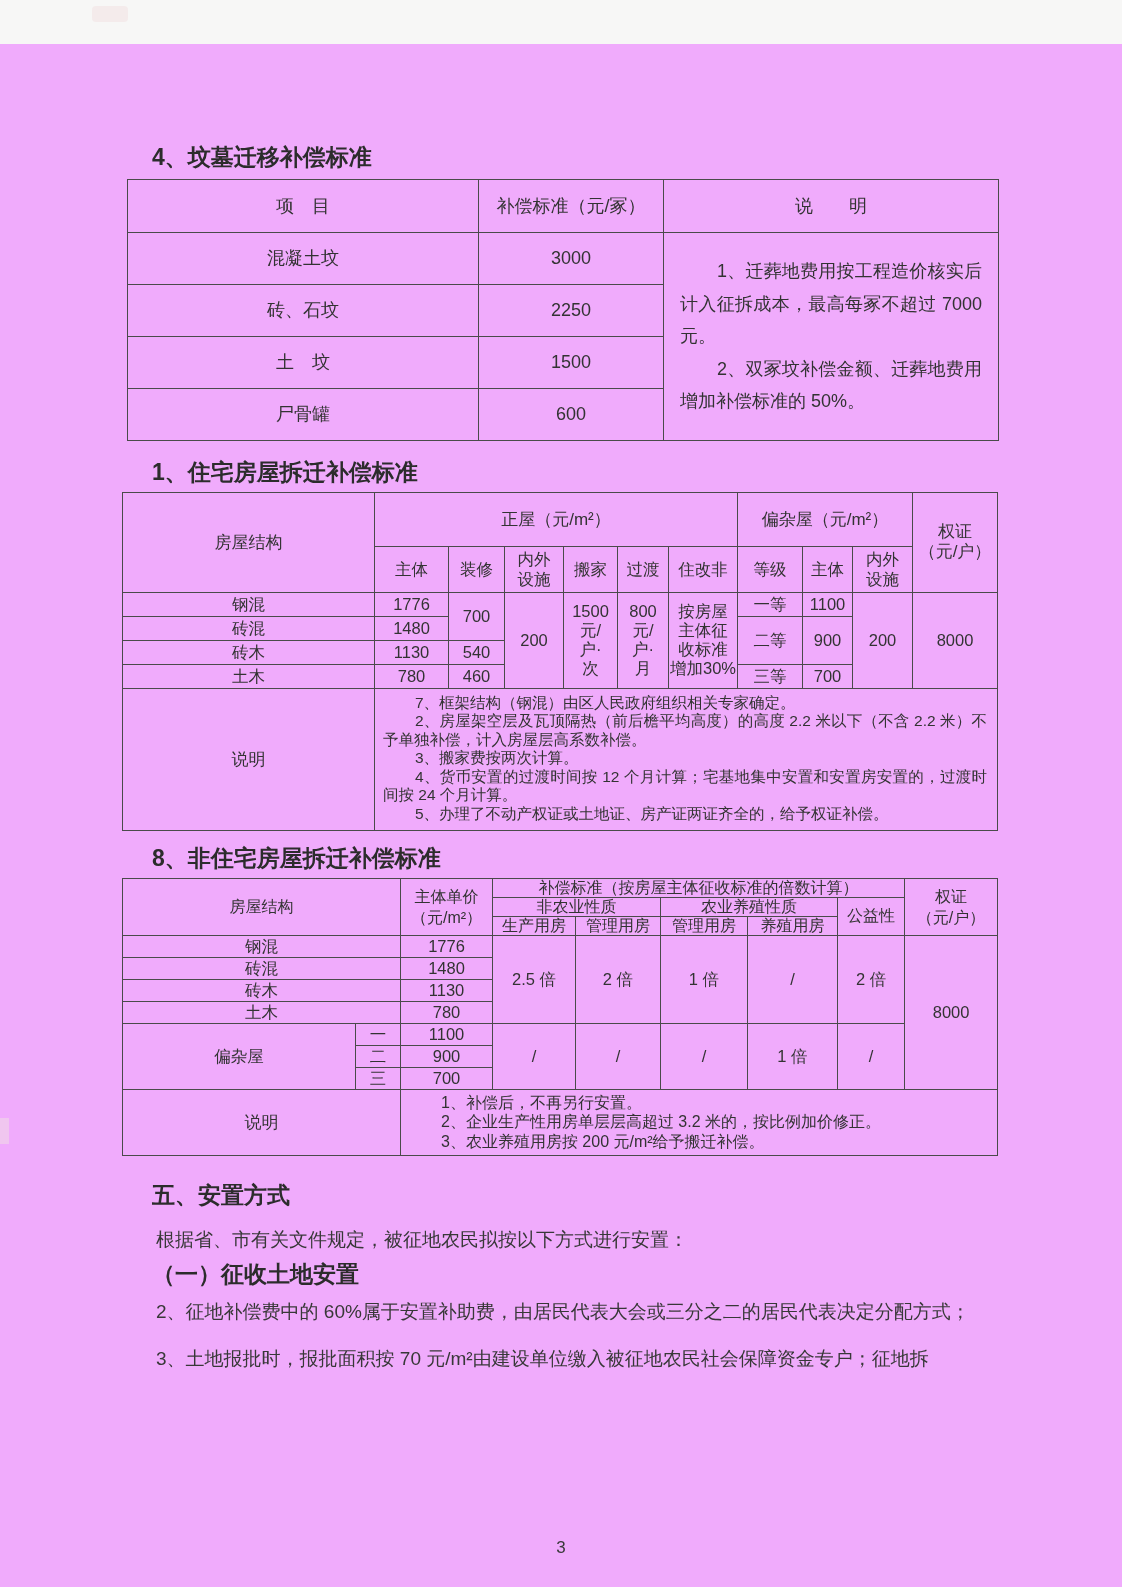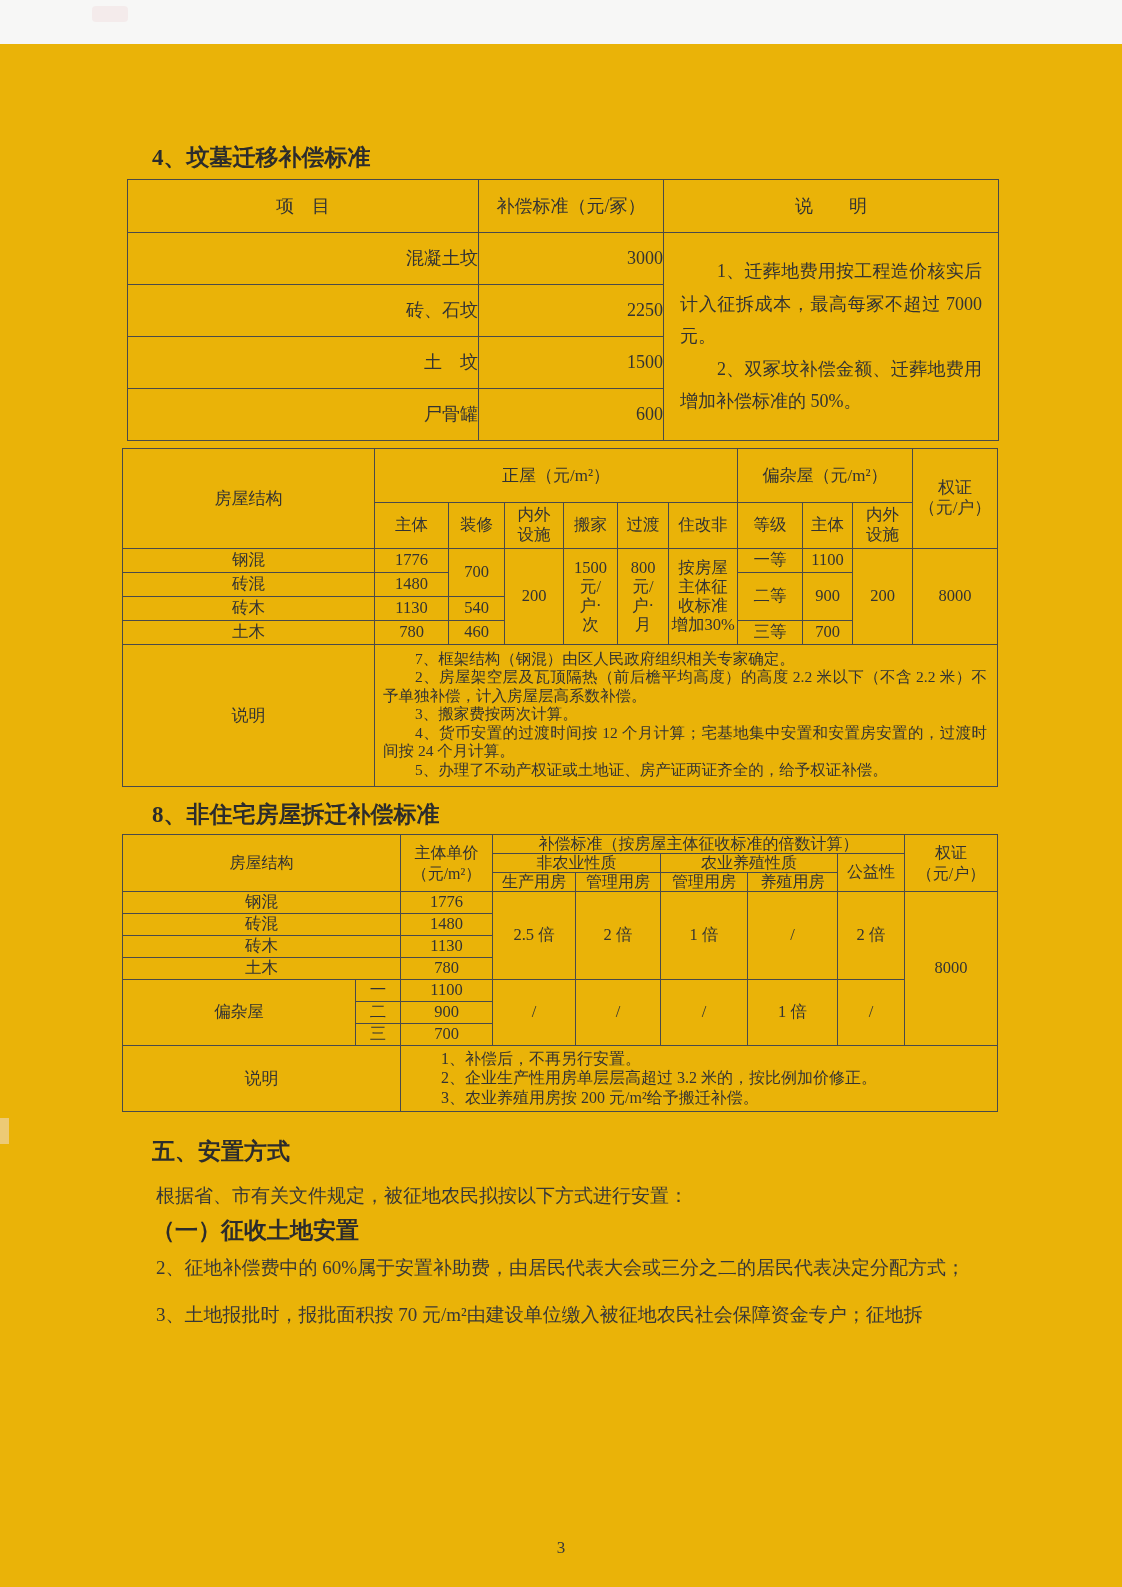--- a/index.html
+++ b/index.html
@@ -1,38 +1,38 @@
 <!DOCTYPE html>
 <html><head>
 <meta charset="utf-8">
 <style>
   * { box-sizing: border-box; }
   html,body { margin:0; padding:0; background:#ffffff; }
   .page {
     position: relative;
     width: 1122px;
     height: 1587px;
-    background: #eab308;
-    font-family: Liberation Serif, serif;
+    background: #f0abfc;
+    font-family: Liberation Sans, sans-serif;
     color: #333333;
     overflow: hidden;
   }
   .scan-band { position:absolute; top:0; left:0; width:100%; height:44px; background:#f7f7f6; }
   .artifact-a { position:absolute; left:92px; top:6px; width:36px; height:16px; background:#f2e2e2; opacity:.55; border-radius:4px; }
   .artifact-b { position:absolute; left:0; top:1118px; width:9px; height:26px; background:#efe2e2; opacity:.5; }
   .content { position:relative; padding: 145px 0 0 122px; width: 997px; }
   .sec-title { font-size: 23px; font-weight: bold; color:#2c2c2c; margin: 0 0 0 30px; line-height: 25px; }
   
   table { border-collapse: collapse; table-layout: fixed; }
   td, th { border: 1px solid #4a4a4a; font-weight: normal; text-align: center; vertical-align: middle; padding: 0; }
   table { border: 1.5px solid #3f3f3f; }
   
   .t1 { width: 871px; margin: 9px 0 0 5px; font-size: 18px; }
   .t1 th { height: 53px; font-size: 18px; }
-  .t1 td.cell { height: 41px; text-align: right; }
+  .t1 td.cell { height: 41px; }
   .t1 td.notes { text-align: left; padding: 22px 16px; }
   .t1 td.notes p { margin: 0; text-indent: 37px; line-height: 32.5px; font-size: 18px; text-align: justify; }
   
   .t2 { width: 875px; margin: 7px 0 0 0; font-size: 16.5px; }
   .t2 th { line-height: 21px; }
   .t2 .hr1 th { height: 54px; font-size: 17px; }
   .t2 .hr2 th { height: 46px; }
   .t2 td.cell { height: 24px; line-height: 22px; }
   .t2 td.stack div { line-height: 19px; }
   .t2 td.noteslbl, .t3 td.noteslbl { font-size: 17px; }
@@ -95,20 +95,21 @@
         <td class="cell">土　坟</td>
         <td class="cell">1500</td>
       </tr>
       <tr>
         <td class="cell">尸骨罐</td>
         <td class="cell">600</td>
       </tr>
     </tbody>
       </table>
 
+    <div class="sec-title" style="margin-top:19px">1、住宅房屋拆迁补偿标准</div>
 
     <table class="t2">
       <colgroup>
         <col style="width:252px">
           <col style="width:74px">
           <col style="width:56px">
           <col style="width:59px">
         <col style="width:54px">
           <col style="width:51px">
           <col style="width:69px">

